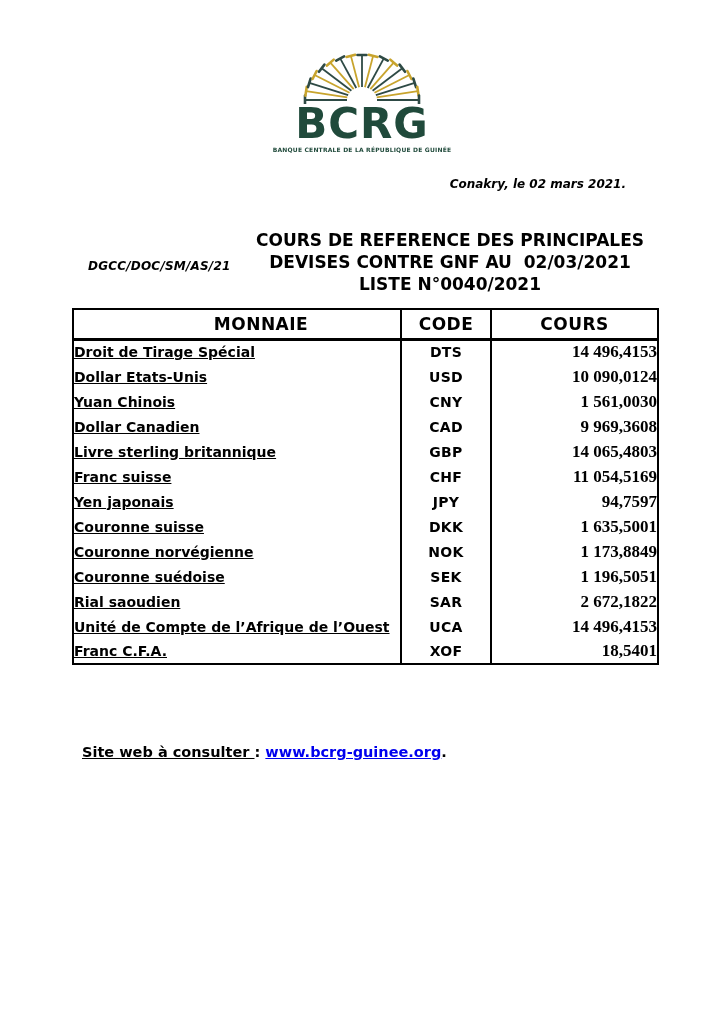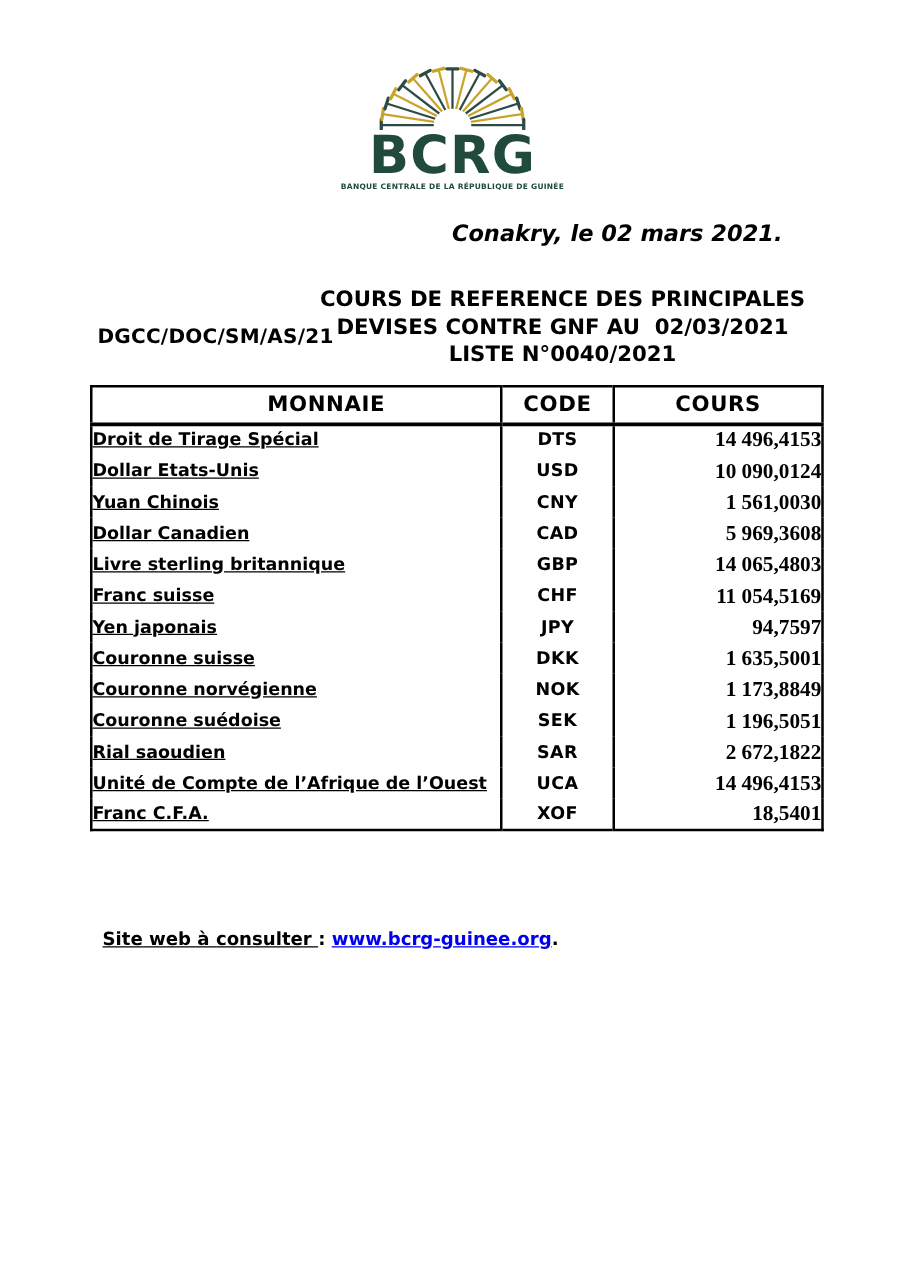--- a/index.html
+++ b/index.html
@@ -30,28 +30,28 @@
     letter-spacing: 1px; color: var(--green); margin-top: 0px;
   }
   .logo-subtitle {
     font-size: 6px; font-weight: bold; letter-spacing: 0.2px;
     color: var(--green); margin-top: 2px; white-space: nowrap;
   }
 
   
   .dateline {
     position: absolute; top: 177px; right: 82px;
-    font-size: 18px; font-weight: bold; font-style: italic;
+    font-size: 12px; font-weight: bold; font-style: italic;
     white-space: nowrap;
   }
 
   
   .doc-ref {
-    position: absolute; top: 259px; left: 78px;
-    font-size: 16px; font-weight: bold; letter-spacing: 0.2px;
+    position: absolute; top: 259px; left: 88px;
+    font-size: 12px; font-weight: bold; letter-spacing: 0.2px; font-style: italic;
   }
   .title-block {
     position: absolute; top: 229px; left: 230px; width: 440px;
     text-align: center; font-size: 17px; font-weight: bold; line-height: 22px;
     white-space: nowrap;
   }
 
   
   .rates-wrap { position: absolute; top: 308px; left: 72px; }
   table.rates {
@@ -170,21 +170,21 @@
             <td class="cours">10 090,0124</td>
           </tr>
           <tr>
             <td class="monnaie">Yuan Chinois</td>
             <td class="code">CNY</td>
             <td class="cours">1 561,0030</td>
           </tr>
           <tr>
             <td class="monnaie">Dollar Canadien</td>
             <td class="code">CAD</td>
-            <td class="cours">5 969,3608</td>
+            <td class="cours">9 969,3608</td>
           </tr>
           <tr>
             <td class="monnaie">Livre sterling britannique</td>
             <td class="code">GBP</td>
             <td class="cours">14 065,4803</td>
           </tr>
           <tr>
             <td class="monnaie">Franc suisse</td>
             <td class="code">CHF</td>
             <td class="cours">11 054,5169</td>

